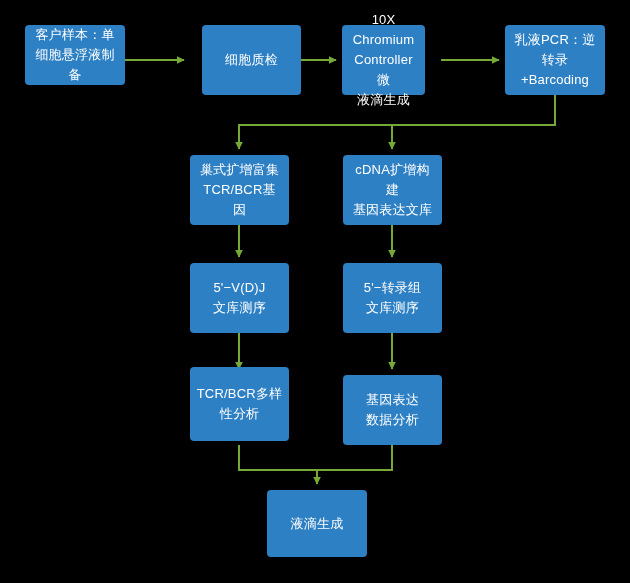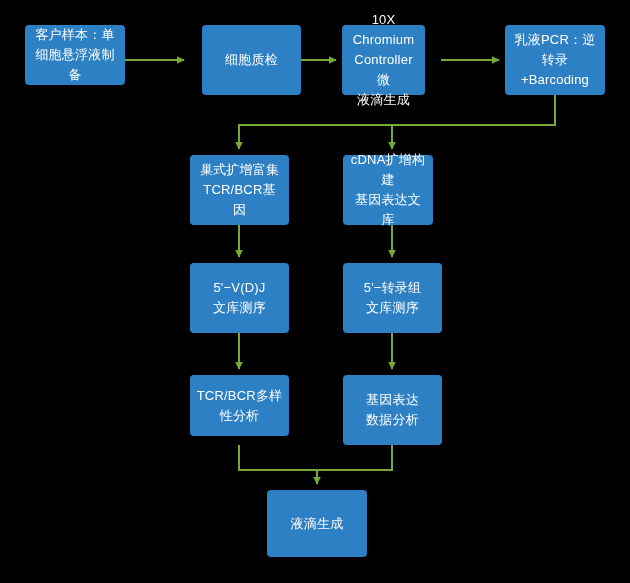--- a/index.html
+++ b/index.html
@@ -82,28 +82,28 @@
 Chromium
 Controller 微
 液滴生成</div>
   <div class="node" style="left:190px; top:155px; width:99px;  height:70px;">巢式扩增富集
 TCR/BCR基
 因</div>
 
   <div class="node" style="left:505px; top:25px;  width:100px; height:70px;">乳液PCR：逆
 转录
 +Barcoding</div>
-  <div class="node" style="left:343px; top:155px; width:90px;  height:70px;">cDNA扩增构建
+  <div class="node" style="left:343px; top:155px; width:99px;  height:70px;">cDNA扩增构建
 基因表达文库</div>
 
   <div class="node" style="left:190px; top:263px; width:99px;  height:70px;">5'−V(D)J
 文库测序</div>
   <div class="node" style="left:343px; top:263px; width:99px;  height:70px;">5'−转录组
 文库测序</div>
 
-  <div class="node" style="left:190px; top:375px; width:99px;  height:61px;">TCR/BCR多样
+  <div class="node" style="left:190px; top:367px; width:99px;  height:74px;">TCR/BCR多样
 性分析</div>
   <div class="node" style="left:343px; top:375px; width:99px;  height:70px;text-align:right;">基因表达
 数据分析</div>
 
   <div class="node" style="left:267px; top:490px; width:100px; height:67px;">液滴生成</div>
 
 </div>
 
 </body></html>

